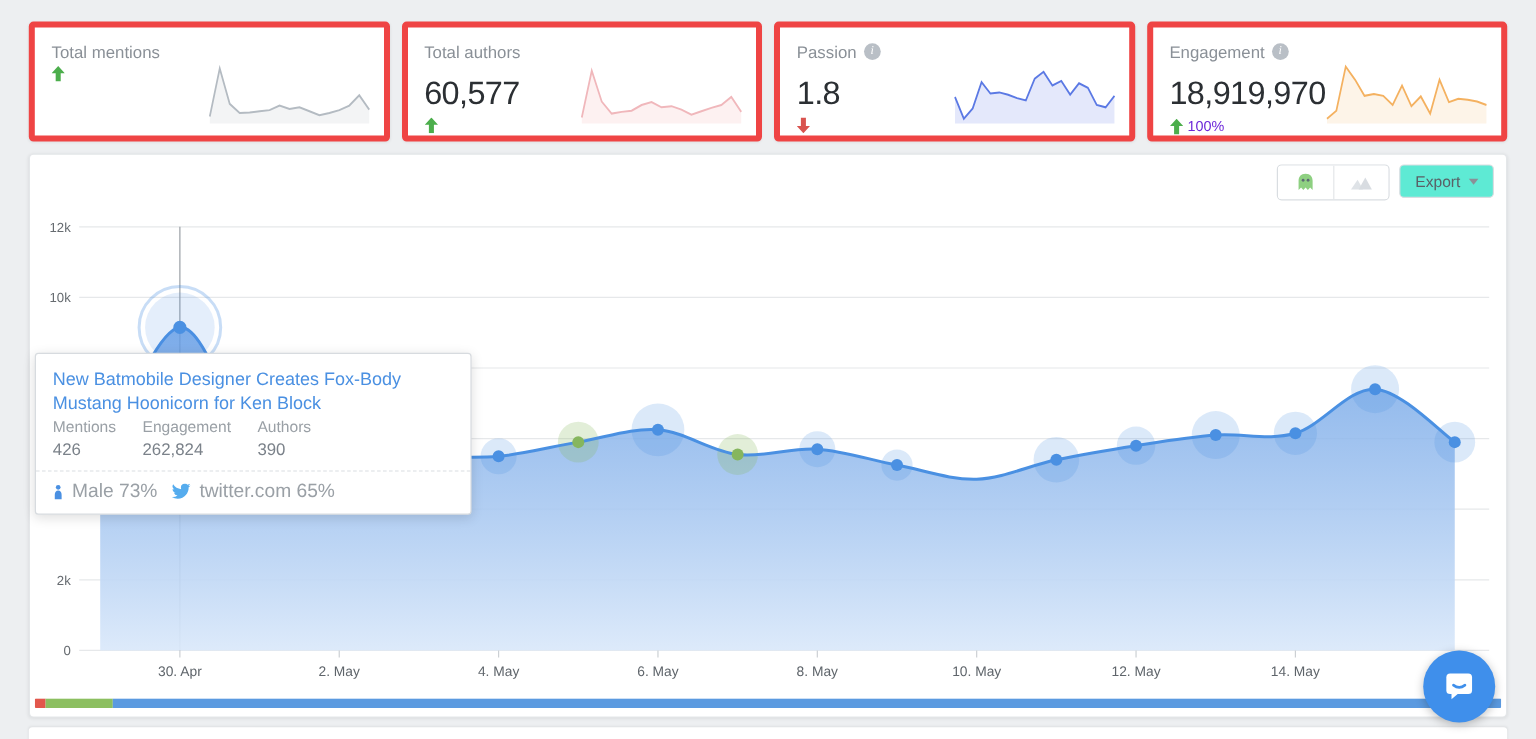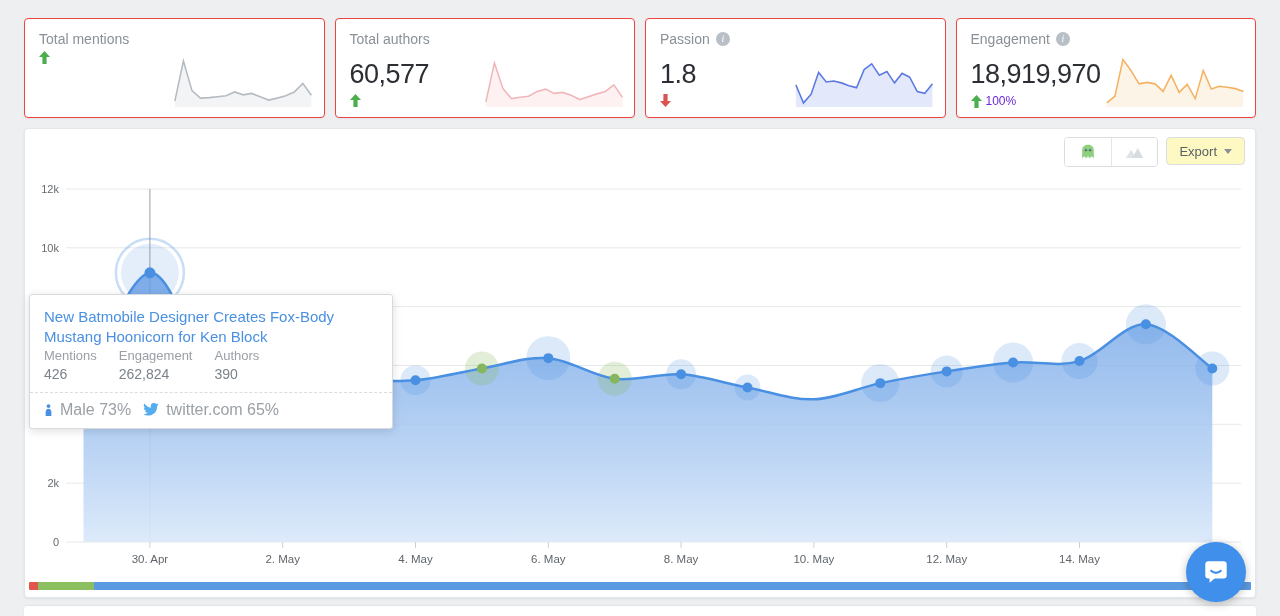--- a/index.html
+++ b/index.html
@@ -2,42 +2,42 @@
 <html><head>
 <meta charset="utf-8">
 <style>
   * { margin:0; padding:0; box-sizing:border-box; }
   html,body { width:1280px; height:616px; overflow:hidden;
     background:#edeff1; font-family:"Liberation Sans","DejaVu Sans",sans-serif; }
 
   
   .stats-row { position:absolute; left:24px; right:24px; top:18px; display:flex; gap:10px; }
   .stat-card { position:relative; flex:1; height:100px; background:#fff;
-    border:1px solid #ef4444; border-radius:4px; box-shadow:0 1px 2px rgba(0,0,0,.05);
+    border:5px solid #ef4444; border-radius:4px; box-shadow:0 1px 2px rgba(0,0,0,.05);
     padding:12px 14px; overflow:hidden; }
   .stat-title { font-size:14px; color:#8a9097; display:flex; align-items:center; gap:6px; }
   .info-icon { display:inline-block; width:14px; height:14px; border-radius:50%;
     background:#b9bfc6; color:#fff; font-size:10px; line-height:14px; text-align:center;
     font-style:italic; font-family:"Liberation Serif",serif; }
   .stat-value { font-size:27px; color:#2b2f33; margin-top:12px; letter-spacing:-.5px; position:relative; z-index:2; }
   .stat-trend { margin-top:4px; display:flex; align-items:center; gap:4px; }
   .trend-pct { font-size:12px; color:#6d28d9; }
   .arrow { width:11px; height:13px; display:inline-block; }
   .spark { position:absolute; right:10px; bottom:8px; width:47%; height:56px; }
 
   
   .chart-card { position:absolute; left:24px; right:24px; top:128px; height:470px;
     background:#fff; border:1px solid #e4e7e9; border-radius:4px;
     box-shadow:0 1px 3px rgba(0,0,0,.07); }
   .toolbar { position:absolute; top:8px; right:10px; display:flex; gap:8px; z-index:5; }
   .btn-group { display:flex; border:1px solid #d9dde1; border-radius:4px; overflow:hidden; background:#fff; }
   .icon-btn { width:46px; height:28px; background:#fff; border:none; display:flex;
     align-items:center; justify-content:center; cursor:pointer; }
   .icon-btn + .icon-btn { border-left:1px solid #e4e7e9; }
-  .export-btn { height:28px; padding:0 12px; background:#fef9c3; border:1px solid #d9dde1;
+  .export-btn { height:28px; padding:0 12px; background:#5eead4; border:1px solid #d9dde1;
     border-radius:4px; font-size:13px; color:#5a6066; display:flex; align-items:center; gap:7px; cursor:pointer; }
   .caret { width:0; height:0; border-left:4px solid transparent; border-right:4px solid transparent;
     border-top:5px solid #8a9097; }
   .chart-svg { position:absolute; left:0; top:0; }
   .chart-svg text { font-family:"Liberation Sans","DejaVu Sans",sans-serif; }
 
   
   .chart-tooltip { position:absolute; left:4px; top:165px; width:364px; background:#fff;
     border:1px solid #d7dbdf; border-radius:3px; box-shadow:0 2px 10px rgba(0,0,0,.13);
     padding:12px 14px 9px; z-index:6; }

